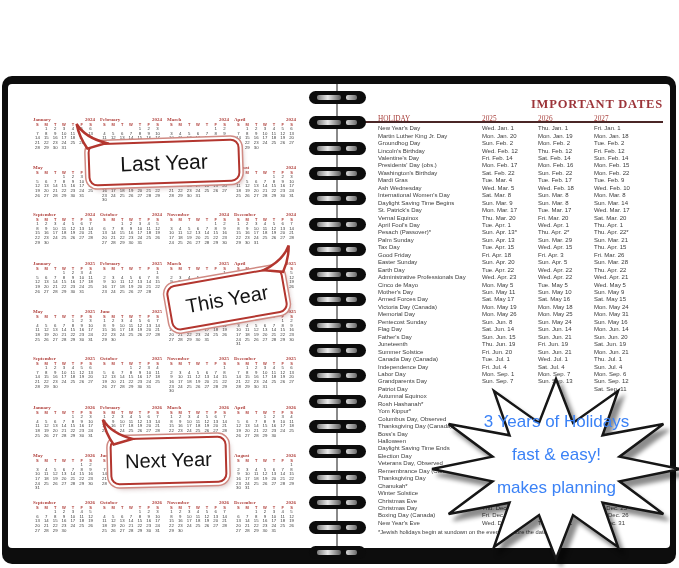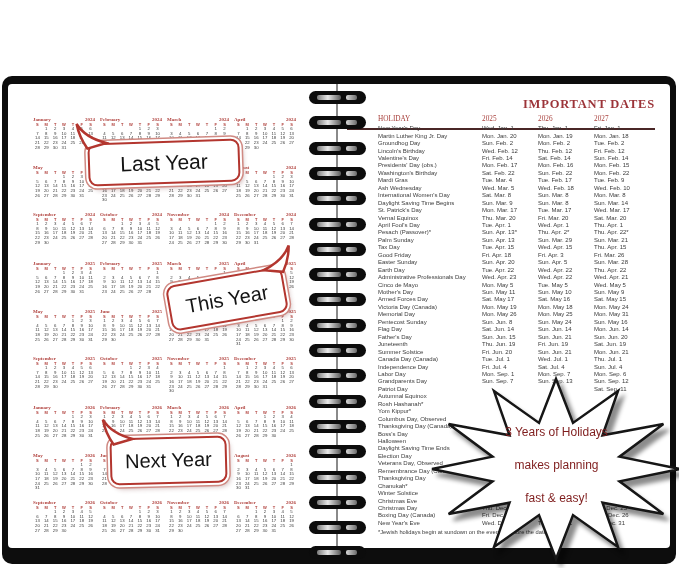--- a/index.html
+++ b/index.html
@@ -16,24 +16,24 @@
   .book{position:absolute;left:2px;top:76px;width:674px;height:488px;
         background:#0d0d0d;border-radius:10px;}
   .page-inner{position:absolute;left:6px;top:8px;width:662px;height:464px;
               background:#fff;border-radius:4px;}
 
   
   .lp-title{position:absolute;left:33px;top:97px;width:277px;
             font-family:"Liberation Serif",serif;font-weight:bold;font-size:12.5px;
             letter-spacing:0.8px;color:#9c3439;border-bottom:2px solid #4a2626;
             padding-bottom:2px;z-index:2;}
-  .rp-title{position:absolute;left:347px;top:97px;width:308px;text-align:right;
+  .rp-title{position:absolute;left:355px;top:97px;width:308px;text-align:right;
             font-family:"Liberation Serif",serif;font-weight:bold;font-size:12.5px;
             letter-spacing:0.8px;color:#9c3439;border-bottom:2px solid #4a2626;
-            padding-bottom:16px;z-index:2;}
+            padding-bottom:9px;z-index:2;}
 
   
   #cal-layer{position:absolute;inset:0;z-index:2;}
   .mini{position:absolute;width:124px;transform:scale(0.5);transform-origin:0 0;}
   .m-head{display:flex;justify-content:space-between;color:#b0403c;
           font-family:"Liberation Serif",serif;font-weight:bold;font-size:10px;
           line-height:10px;}
   .m-wk{display:grid;grid-template-columns:repeat(7,1fr);color:#b0403c;
         font-weight:bold;font-size:8px;line-height:9px;text-align:center;}
   .m-days{display:grid;grid-template-columns:repeat(7,1fr);color:#3a3a3a;
@@ -67,22 +67,22 @@
           z-index:5;}
   .bubble svg{position:absolute;}
   .b-last{left:88px;top:141px;width:148px;height:39px;font-size:21px;transform:rotate(-2deg);}
   .b-this{left:168px;top:276px;width:114px;height:42px;font-size:20px;transform:rotate(-10deg);}
   .b-next{left:110px;top:437px;width:113px;height:43px;font-size:20px;transform:rotate(-1.5deg);}
 
   
   #star-wrap{position:absolute;left:426px;top:374px;width:270px;height:200px;z-index:6;}
   #star-svg{position:absolute;left:0;top:0;}
   #star-poly{fill:#fff;stroke:#161616;stroke-width:2.5;}
-  .star-text{position:absolute;left:28px;top:42px;width:205px;text-align:center;
-             color:#7f1d1d;font-size:12px;line-height:33px;white-space:nowrap;}
+  .star-text{position:absolute;left:28px;top:31px;width:205px;text-align:center;
+             color:#3b82f6;font-size:17px;line-height:33px;white-space:nowrap;}
 </style>
 </head>
 <body>
 
 <div class="shot">
 
 
   <div class="book">
     <div class="page-inner"></div>
   </div>
@@ -2280,18 +2280,18 @@
     </svg>
     <span>Next Year</span>
   </div>
 
   <div id="star-wrap">
     <svg id="star-svg" width="270" height="200">
       <polygon id="star-poly" points="130.0,5.0 147.0,48.9 192.0,17.1 176.5,61.3 237.4,50.0 193.5,82.7 254.0,95.0 193.5,107.3 237.4,140.0 176.5,128.7 192.0,172.9 147.0,141.1 130.0,185.0 113.0,141.1 68.0,172.9 83.5,128.7 22.6,140.0 66.5,107.3 6.0,95.0 66.5,82.7 22.6,50.0 83.5,61.3 68.0,17.1 113.0,48.9" style="filter:drop-shadow(5px 6px 2px rgba(0,0,0,0.45));"></polygon>
     </svg>
     <div class="star-text">
       <div>3 Years of Holidays</div>
+      <div>fast &amp; easy!</div>
       <div>makes planning</div>
-      <div>fast &amp; easy!</div>
     </div>
   </div>
 
 </div>
 
 </body></html>

